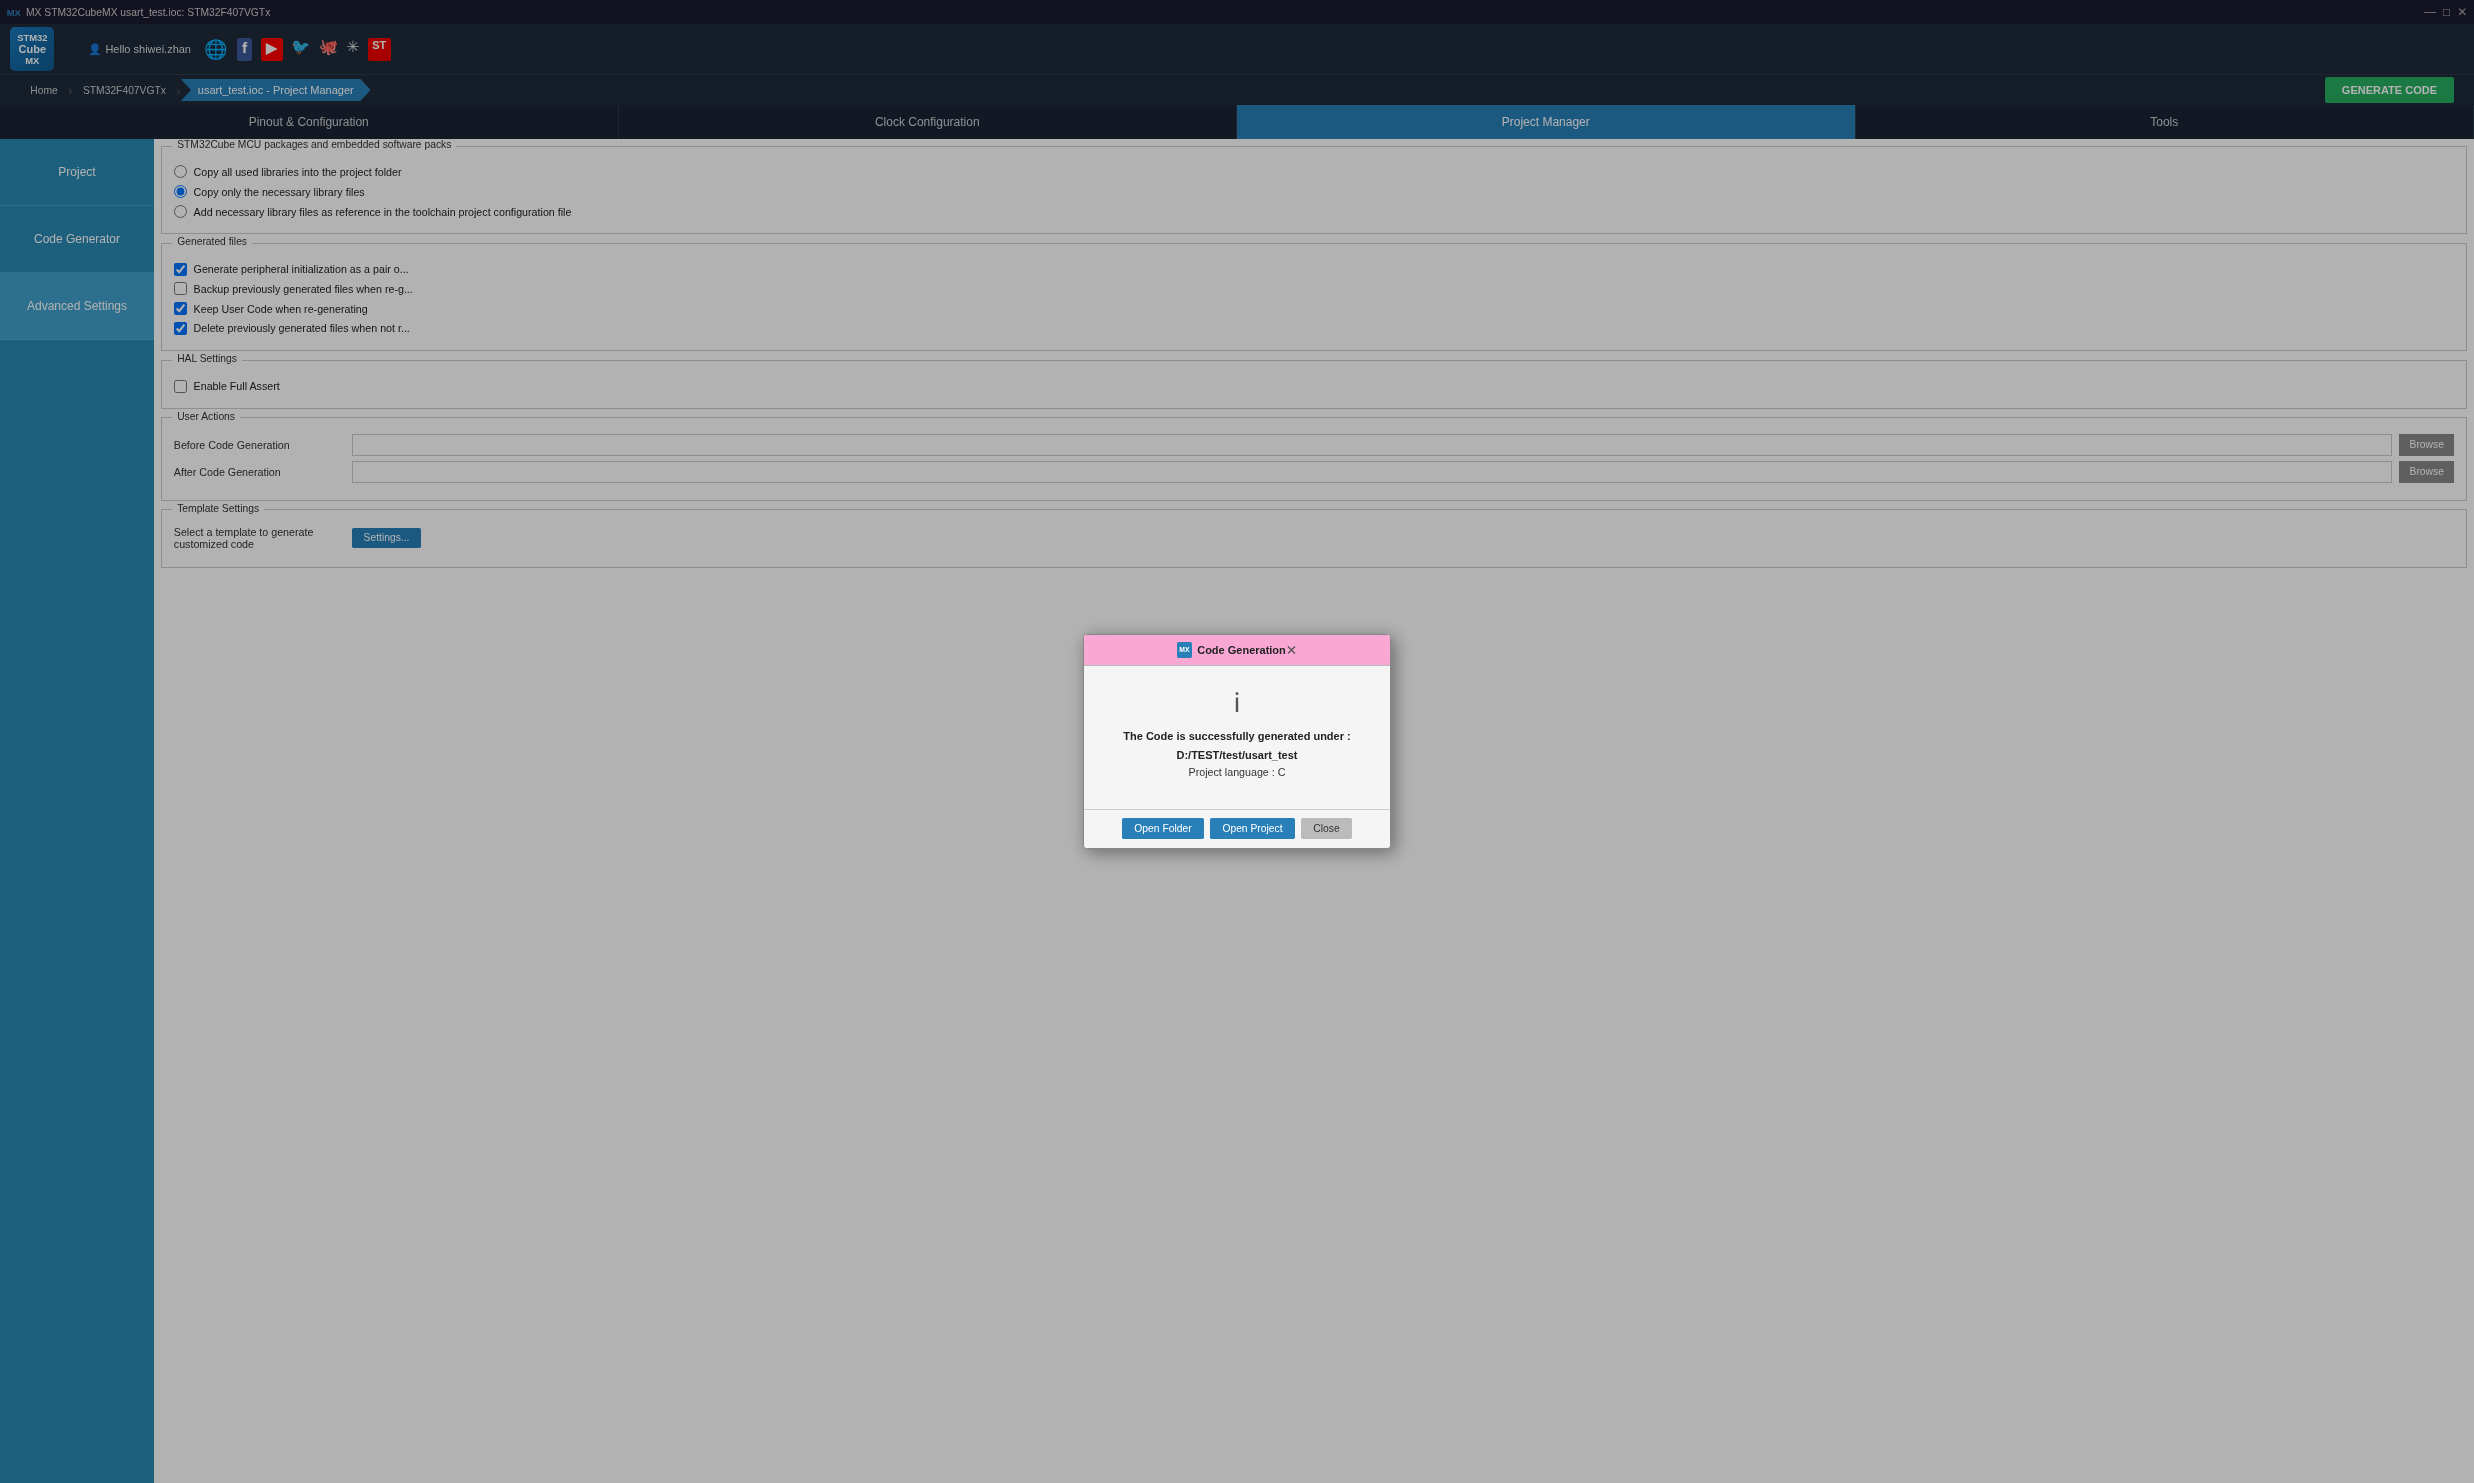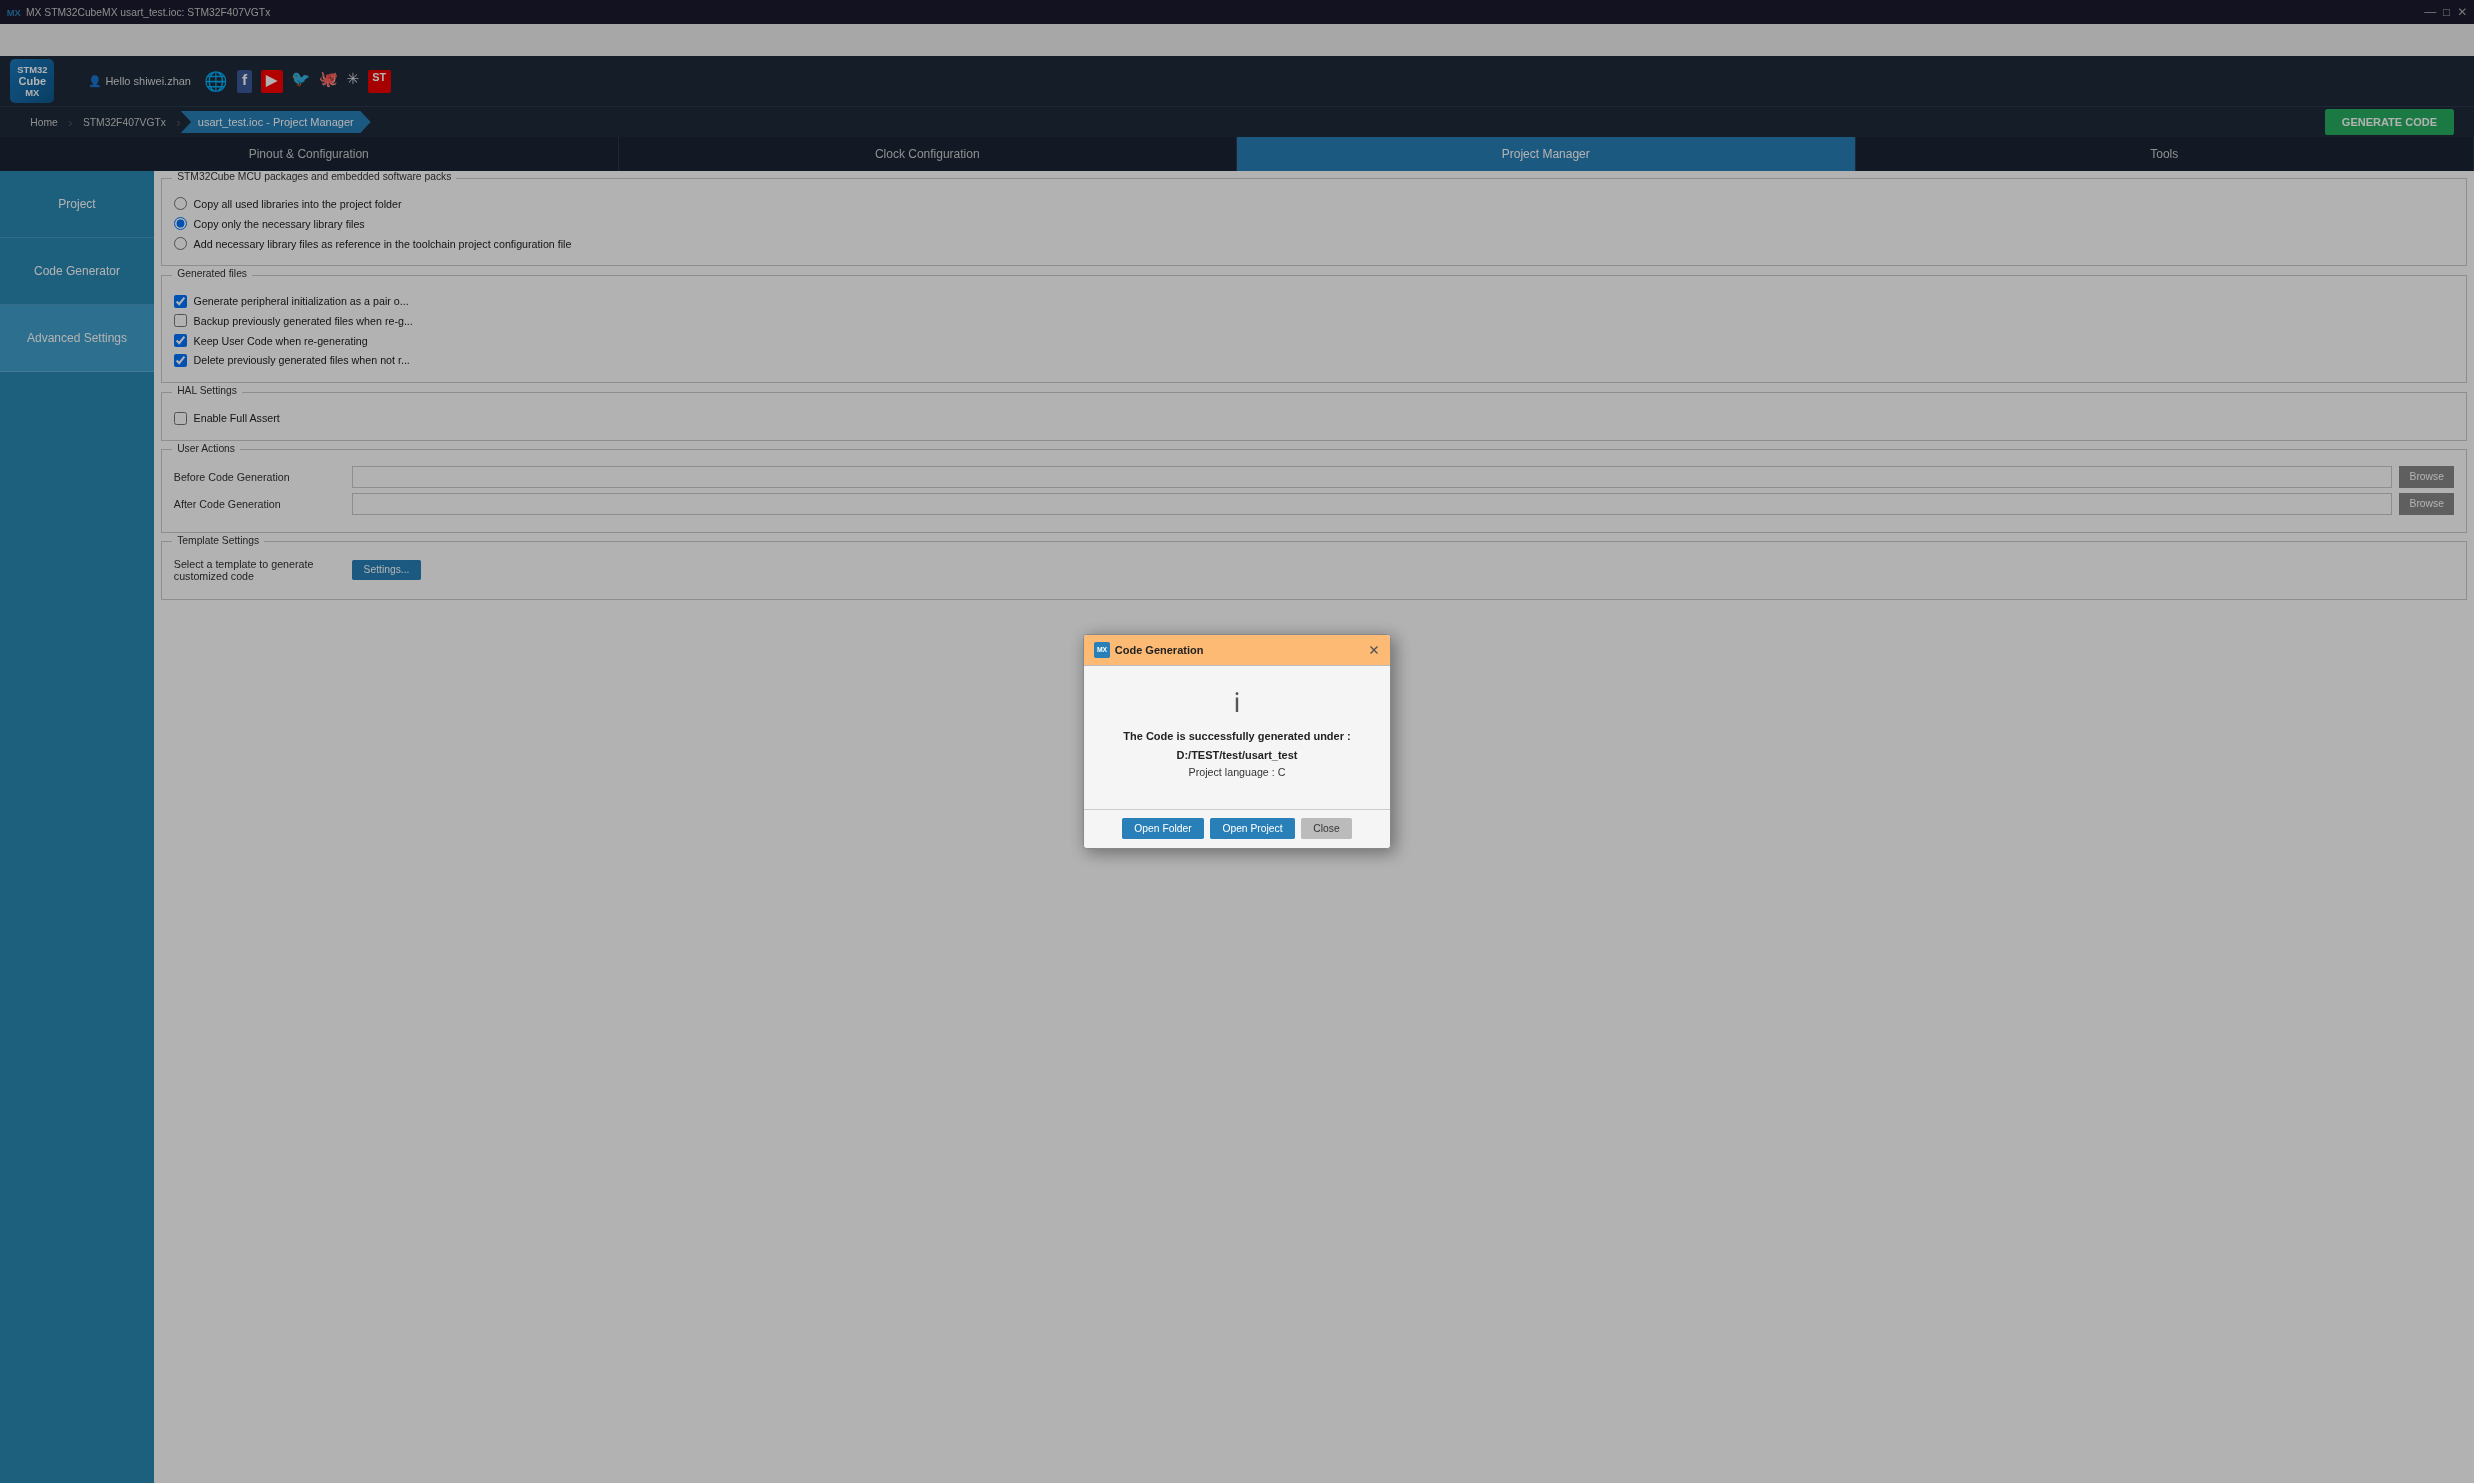--- a/index.html
+++ b/index.html
@@ -21,21 +21,20 @@
     .title-bar-controls span { cursor: pointer; font-size: 12px; color: #aaa; }
 
     
     .menu-bar {
       background: #1e2a3a;
       display: flex;
       align-items: center;
       height: 50px;
       padding: 0 10.3px;
       gap: 34px;
-      margin-top: 32px;
     }
     .menu-bar .logo { display: flex; align-items: center; gap: 3.4px; }
     .logo-box {
       width: 44px; height: 44px;
       background: linear-gradient(135deg, #1a7abf, #0d5a8f);
       border-radius: 5.1px;
       display: flex; flex-direction: column; align-items: center; justify-content: center;
       color: white; font-size: 7.7px; font-weight: bold; text-align: center;
     }
     .logo-box .logo-stm { font-size: 9.4px; }
@@ -213,25 +212,25 @@
       z-index: 1000;
     }
     .modal {
       background: #f5f5f5;
       border: 0.9px solid #888;
       border-radius: 3.4px;
       width: 308px;
       box-shadow: 3.4px 3.4px 17px rgba(0,0,0,0.4);
     }
     .modal-header {
-      background: #fdba74;
+      background: #f9a8d4;
       padding: 6.8px 10.3px;
       display: flex;
       align-items: center;
-      justify-content: space-between;
+      justify-content: center;
       border-bottom: 0.9px solid #bbb;
       border-radius: 3.4px 3.4px 0 0;
     }
     .modal-header-title { display: flex; align-items: center; gap: 5.1px; font-size: 11px; font-weight: bold; color: #222; }
     .modal-close { cursor: pointer; font-size: 13.7px; color: #555; background: none; border: none; }
     .modal-body { padding: 17px 13.7px; text-align: center; }
     .modal-icon { font-size: 27px; color: #555; margin-bottom: 10.3px; }
     .modal-text-main { font-size: 11px; font-weight: bold; color: #222; margin-bottom: 6.8px; }
     .modal-path { font-size: 11px; font-weight: bold; color: #222; margin-bottom: 5.1px; }
     .modal-lang { font-size: 10.7px; color: #333; margin-bottom: 13.7px; }

